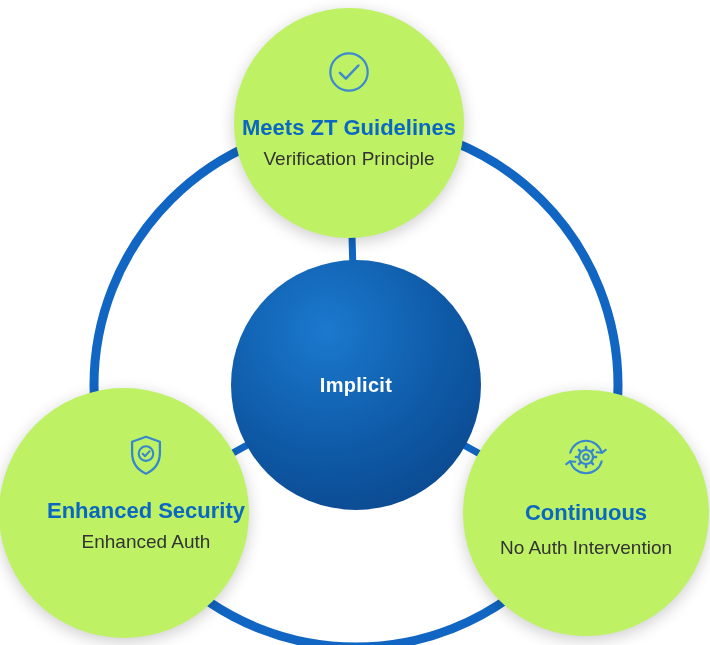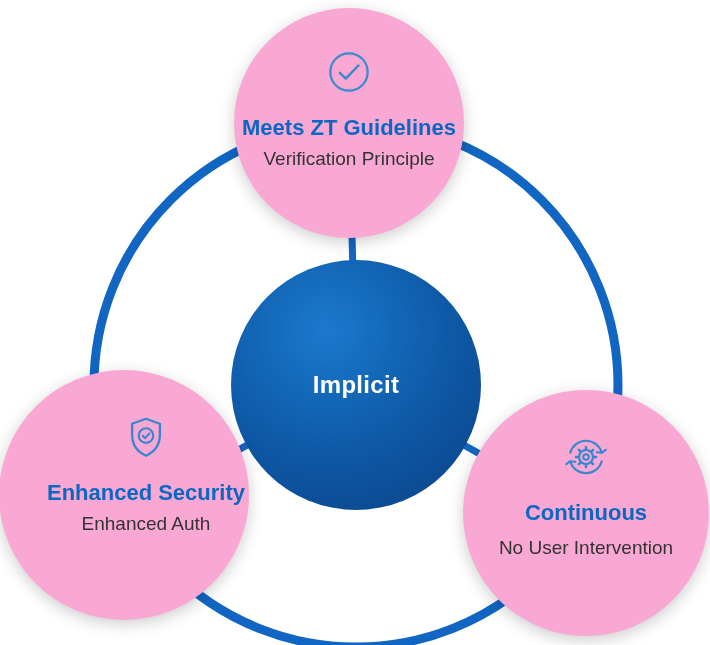--- a/index.html
+++ b/index.html
@@ -19,35 +19,35 @@
 
   .center-circle {
     position:absolute;
     left:231px; top:260px;
     width:250px; height:250px;
     border-radius:50%;
     background:radial-gradient(circle at 38% 28%, #1B79CE 0%, #0E59A6 52%, #0A4184 100%);
     display:flex; align-items:center; justify-content:center;
     color:#ffffff;
     font-weight:700;
-    font-size:24px;
+    font-size:20px;
     line-height:38px;
     letter-spacing:0.3px;
   }
 
   .node {
     position:absolute;
-    background:#f9a8d4;
+    background:#bef264;
     border-radius:50%;
     box-shadow:0 4px 16px rgba(0,0,0,0.20);
     display:flex; flex-direction:column; align-items:center;
     text-align:left;
   }
   .node-top   { left:234px; top:8px;   width:230px; height:230px; padding-top:41px; }
-  .node-left  { left:-1px;  top:370px; width:250px; height:250px; padding-top:44px;padding-left:44px; }
+  .node-left  { left:-1px;  top:388px; width:250px; height:250px; padding-top:44px;padding-left:44px; }
   .node-right { left:463px; top:390px; width:246px; height:246px; padding-top:44px; }
 
   .icon { display:block; margin-bottom:18px; }
   .icon svg { display:block; }
 
   .node-title {
     color:#0A67C2;
     font-weight:700;
     font-size:22px;
     line-height:30px;
@@ -124,17 +124,17 @@
         <circle cx="24" cy="24" r="2.9" stroke="#3787CE" stroke-width="2"></circle>
 
         <path d="M7.58 19.6 A17 17 0 0 1 40.42 19.6" stroke="#3787CE" stroke-width="2.2" stroke-linecap="round"></path>
         <path d="M40.4 19.6 l4.2 -3.0 M40.4 19.6 l-5.2 -0.6" stroke="#3787CE" stroke-width="2.2" stroke-linecap="round"></path>
         <path d="M40.42 28.4 A17 17 0 0 1 7.58 28.4" stroke="#3787CE" stroke-width="2.2" stroke-linecap="round"></path>
         <path d="M7.6 28.4 l-4.2 3.0 M7.6 28.4 l5.2 0.6" stroke="#3787CE" stroke-width="2.2" stroke-linecap="round"></path>
       </svg>
     </span>
     <div class="node-title">Continuous</div>
     <div class="node-sub">
-      <div>No User Intervention</div>
+      <div>No Auth Intervention</div>
     </div>
   </div>
 
 </div>
 
 </body></html>

